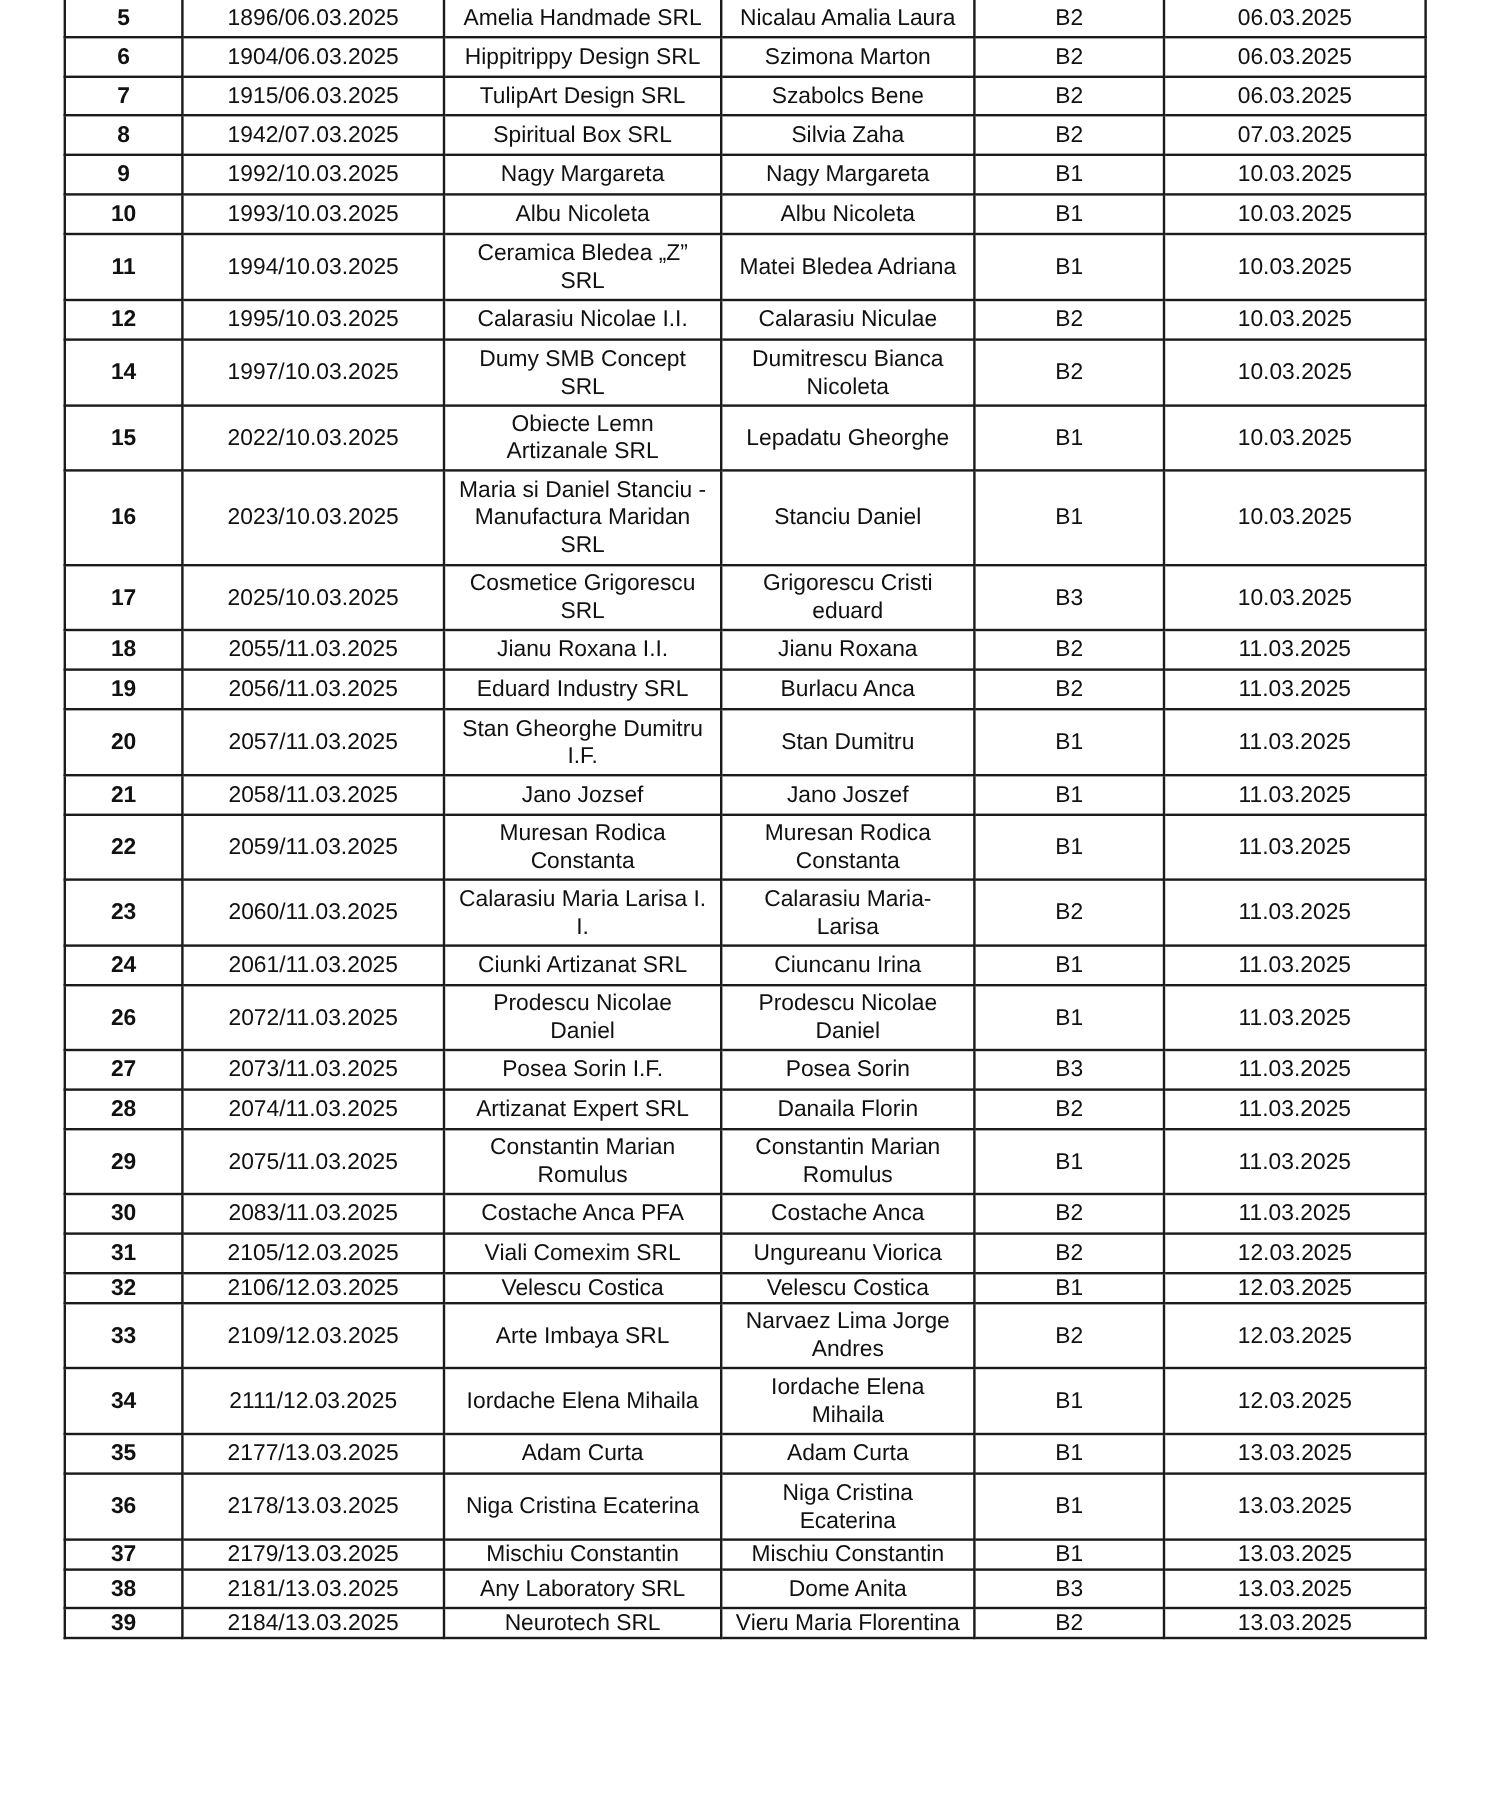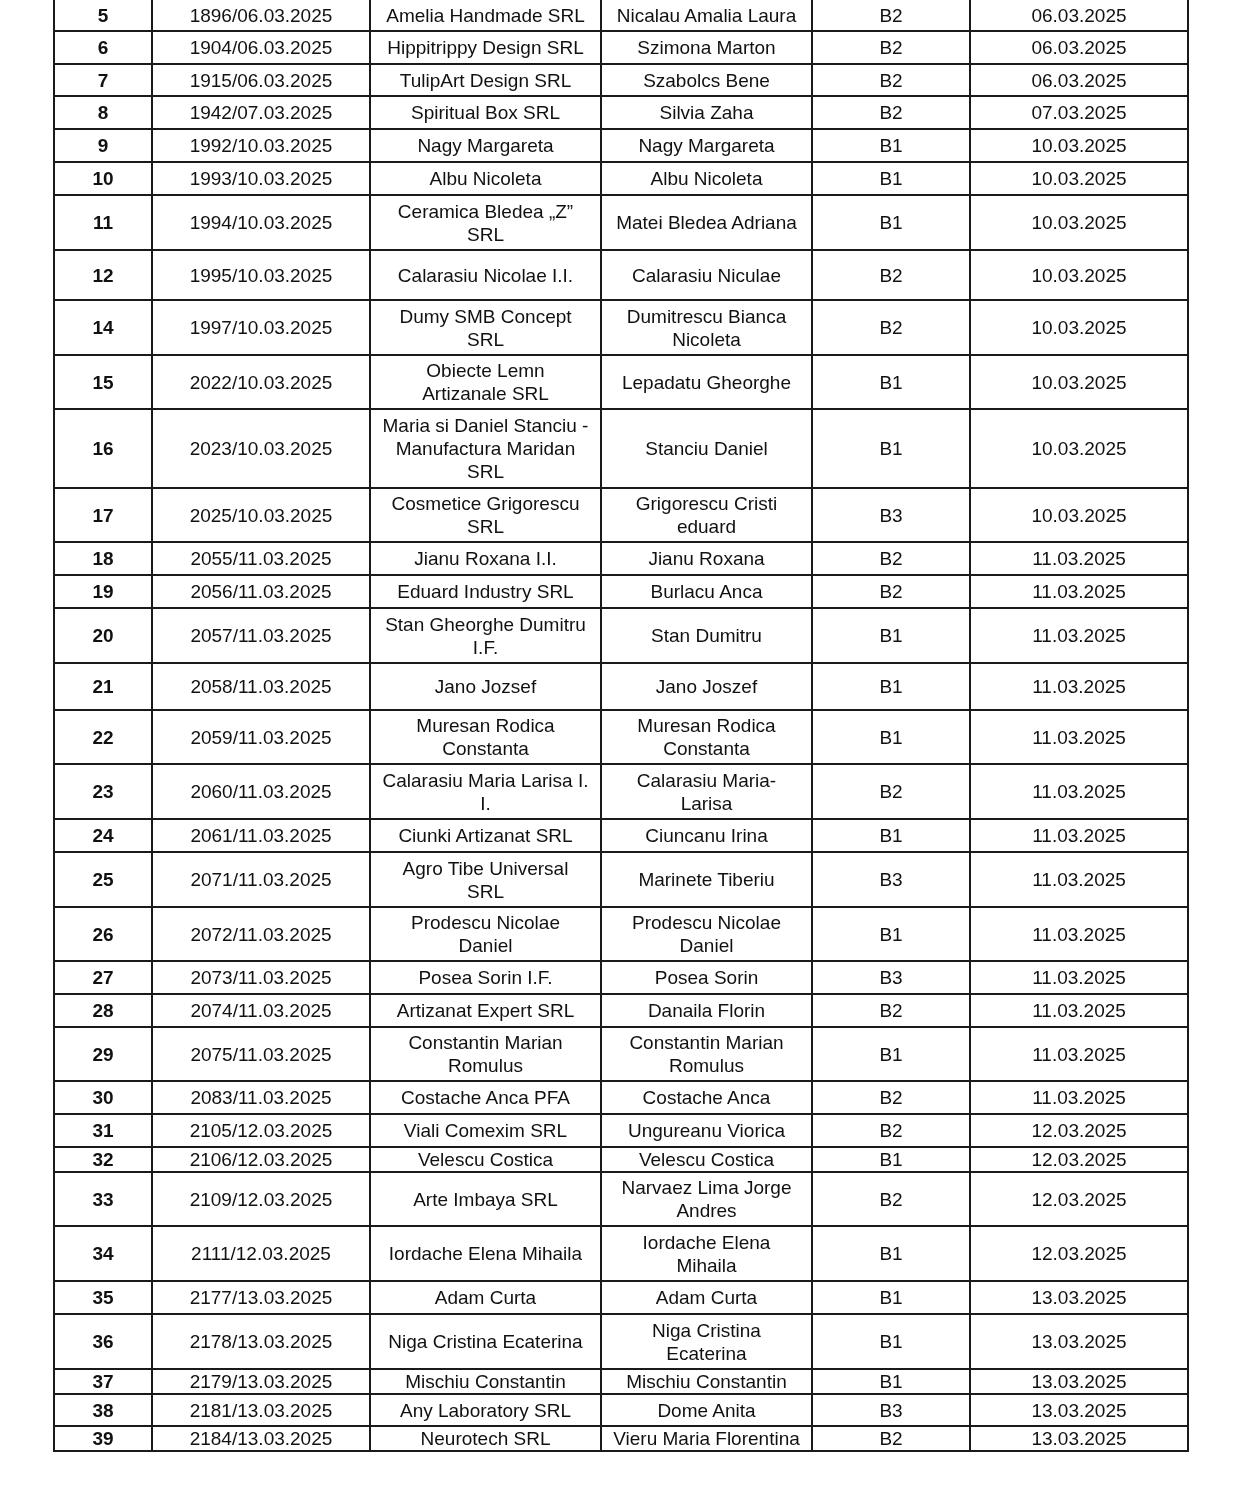--- a/index.html
+++ b/index.html
@@ -101,21 +101,21 @@
       </tr>
       <tr style="height: 55px; margin-top: 44px;">
         <td class="nr">11</td>
         <td>1994/10.03.2025</td>
         <td class="wrap">Ceramica Bledea „Z”
 SRL</td>
         <td class="wrap">Matei Bledea Adriana</td>
         <td>B1</td>
         <td>10.03.2025</td>
       </tr>
-      <tr style="height: 50px;">
+      <tr style="height: 33px;">
         <td class="nr">12</td>
         <td>1995/10.03.2025</td>
         <td class="wrap">Calarasiu Nicolae I.I.</td>
         <td class="wrap">Calarasiu Niculae</td>
         <td>B2</td>
         <td>10.03.2025</td>
       </tr>
       <tr style="height: 55px;">
         <td class="nr">14</td>
         <td>1997/10.03.2025</td>
@@ -173,21 +173,21 @@
       </tr>
       <tr style="height: 55px;">
         <td class="nr">20</td>
         <td>2057/11.03.2025</td>
         <td class="wrap">Stan Gheorghe Dumitru
 I.F.</td>
         <td class="wrap">Stan  Dumitru</td>
         <td>B1</td>
         <td>11.03.2025</td>
       </tr>
-      <tr style="height: 47px;">
+      <tr style="height: 33px;">
         <td class="nr">21</td>
         <td>2058/11.03.2025</td>
         <td class="wrap">Jano Jozsef</td>
         <td class="wrap">Jano Joszef</td>
         <td>B1</td>
         <td>11.03.2025</td>
       </tr>
       <tr style="height: 54px;">
         <td class="nr">22</td>
         <td>2059/11.03.2025</td>
@@ -209,29 +209,20 @@
         <td>11.03.2025</td>
       </tr>
       <tr style="height: 33px;">
         <td class="nr">24</td>
         <td>2061/11.03.2025</td>
         <td class="wrap">Ciunki Artizanat SRL</td>
         <td class="wrap">Ciuncanu Irina</td>
         <td>B1</td>
         <td>11.03.2025</td>
       </tr>
-      <tr style="height: 55px;">
-        <td class="nr">25</td>
-        <td>2071/11.03.2025</td>
-        <td class="wrap">Agro Tibe Universal
-SRL</td>
-        <td class="wrap">Marinete Tiberiu</td>
-        <td>B3</td>
-        <td>11.03.2025</td>
-      </tr>
       <tr style="height: 54px;">
         <td class="nr">26</td>
         <td>2072/11.03.2025</td>
         <td class="wrap">Prodescu Nicolae
 Daniel</td>
         <td class="wrap">Prodescu Nicolae
 Daniel</td>
         <td>B1</td>
         <td>11.03.2025</td>
       </tr>

